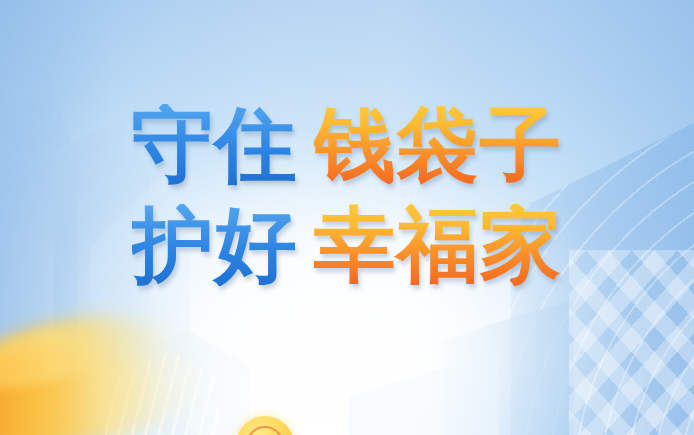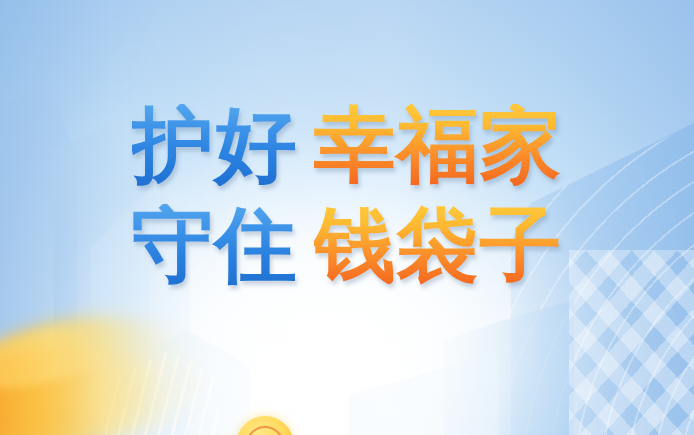--- a/index.html
+++ b/index.html
@@ -270,20 +270,20 @@
   <div class="coin-glow-left"></div>
   <div class="coin-streak"></div>
   <div class="coin-streak-2"></div>
   <div class="coin-streak-3"></div>
 
   <div class="coin-center"></div>
   <div class="coin-center-ring"></div>
 
   <div class="title-wrap">
     <span class="title-line">
+      <span class="seg seg-blue">守住</span><span class="seg-gap"></span><span class="seg seg-orange">钱袋子</span>
+    </span>
+    <span class="title-line">
       <span class="seg seg-blue">护好</span><span class="seg-gap"></span><span class="seg seg-orange">幸福家</span>
     </span>
-    <span class="title-line">
-      <span class="seg seg-blue">守住</span><span class="seg-gap"></span><span class="seg seg-orange">钱袋子</span>
-    </span>
   </div>
 
 </div>
 
 </body></html>

